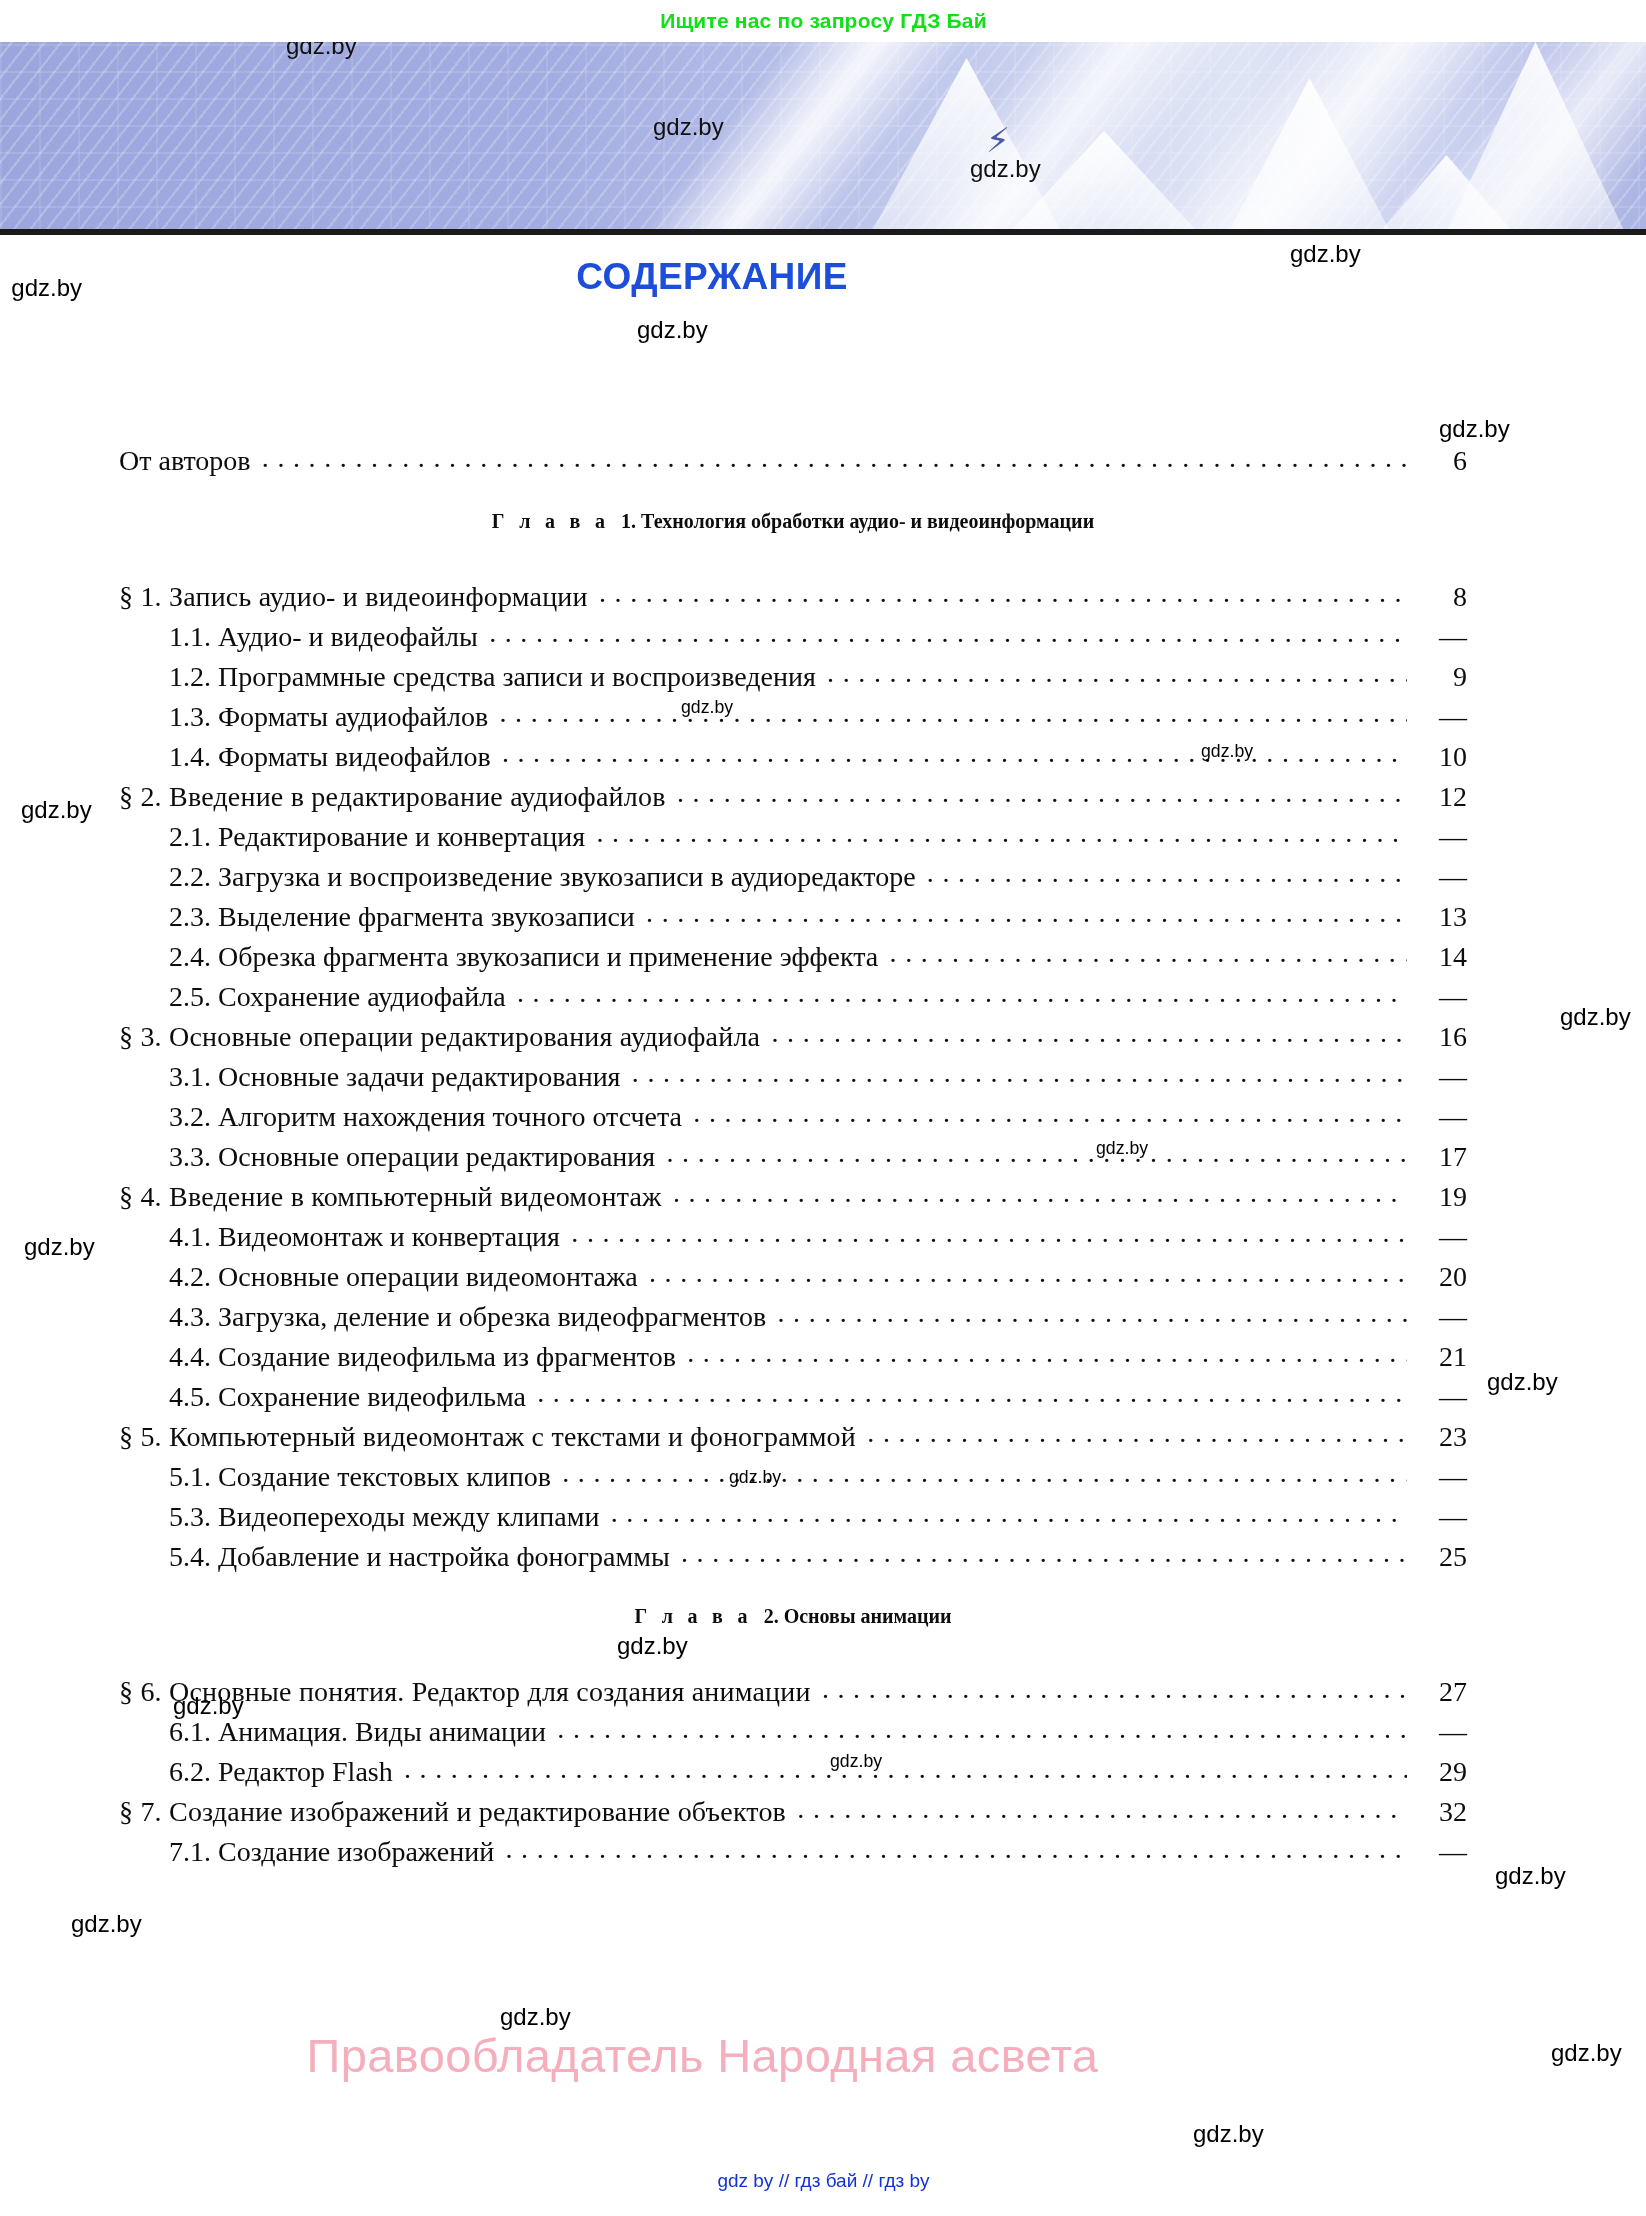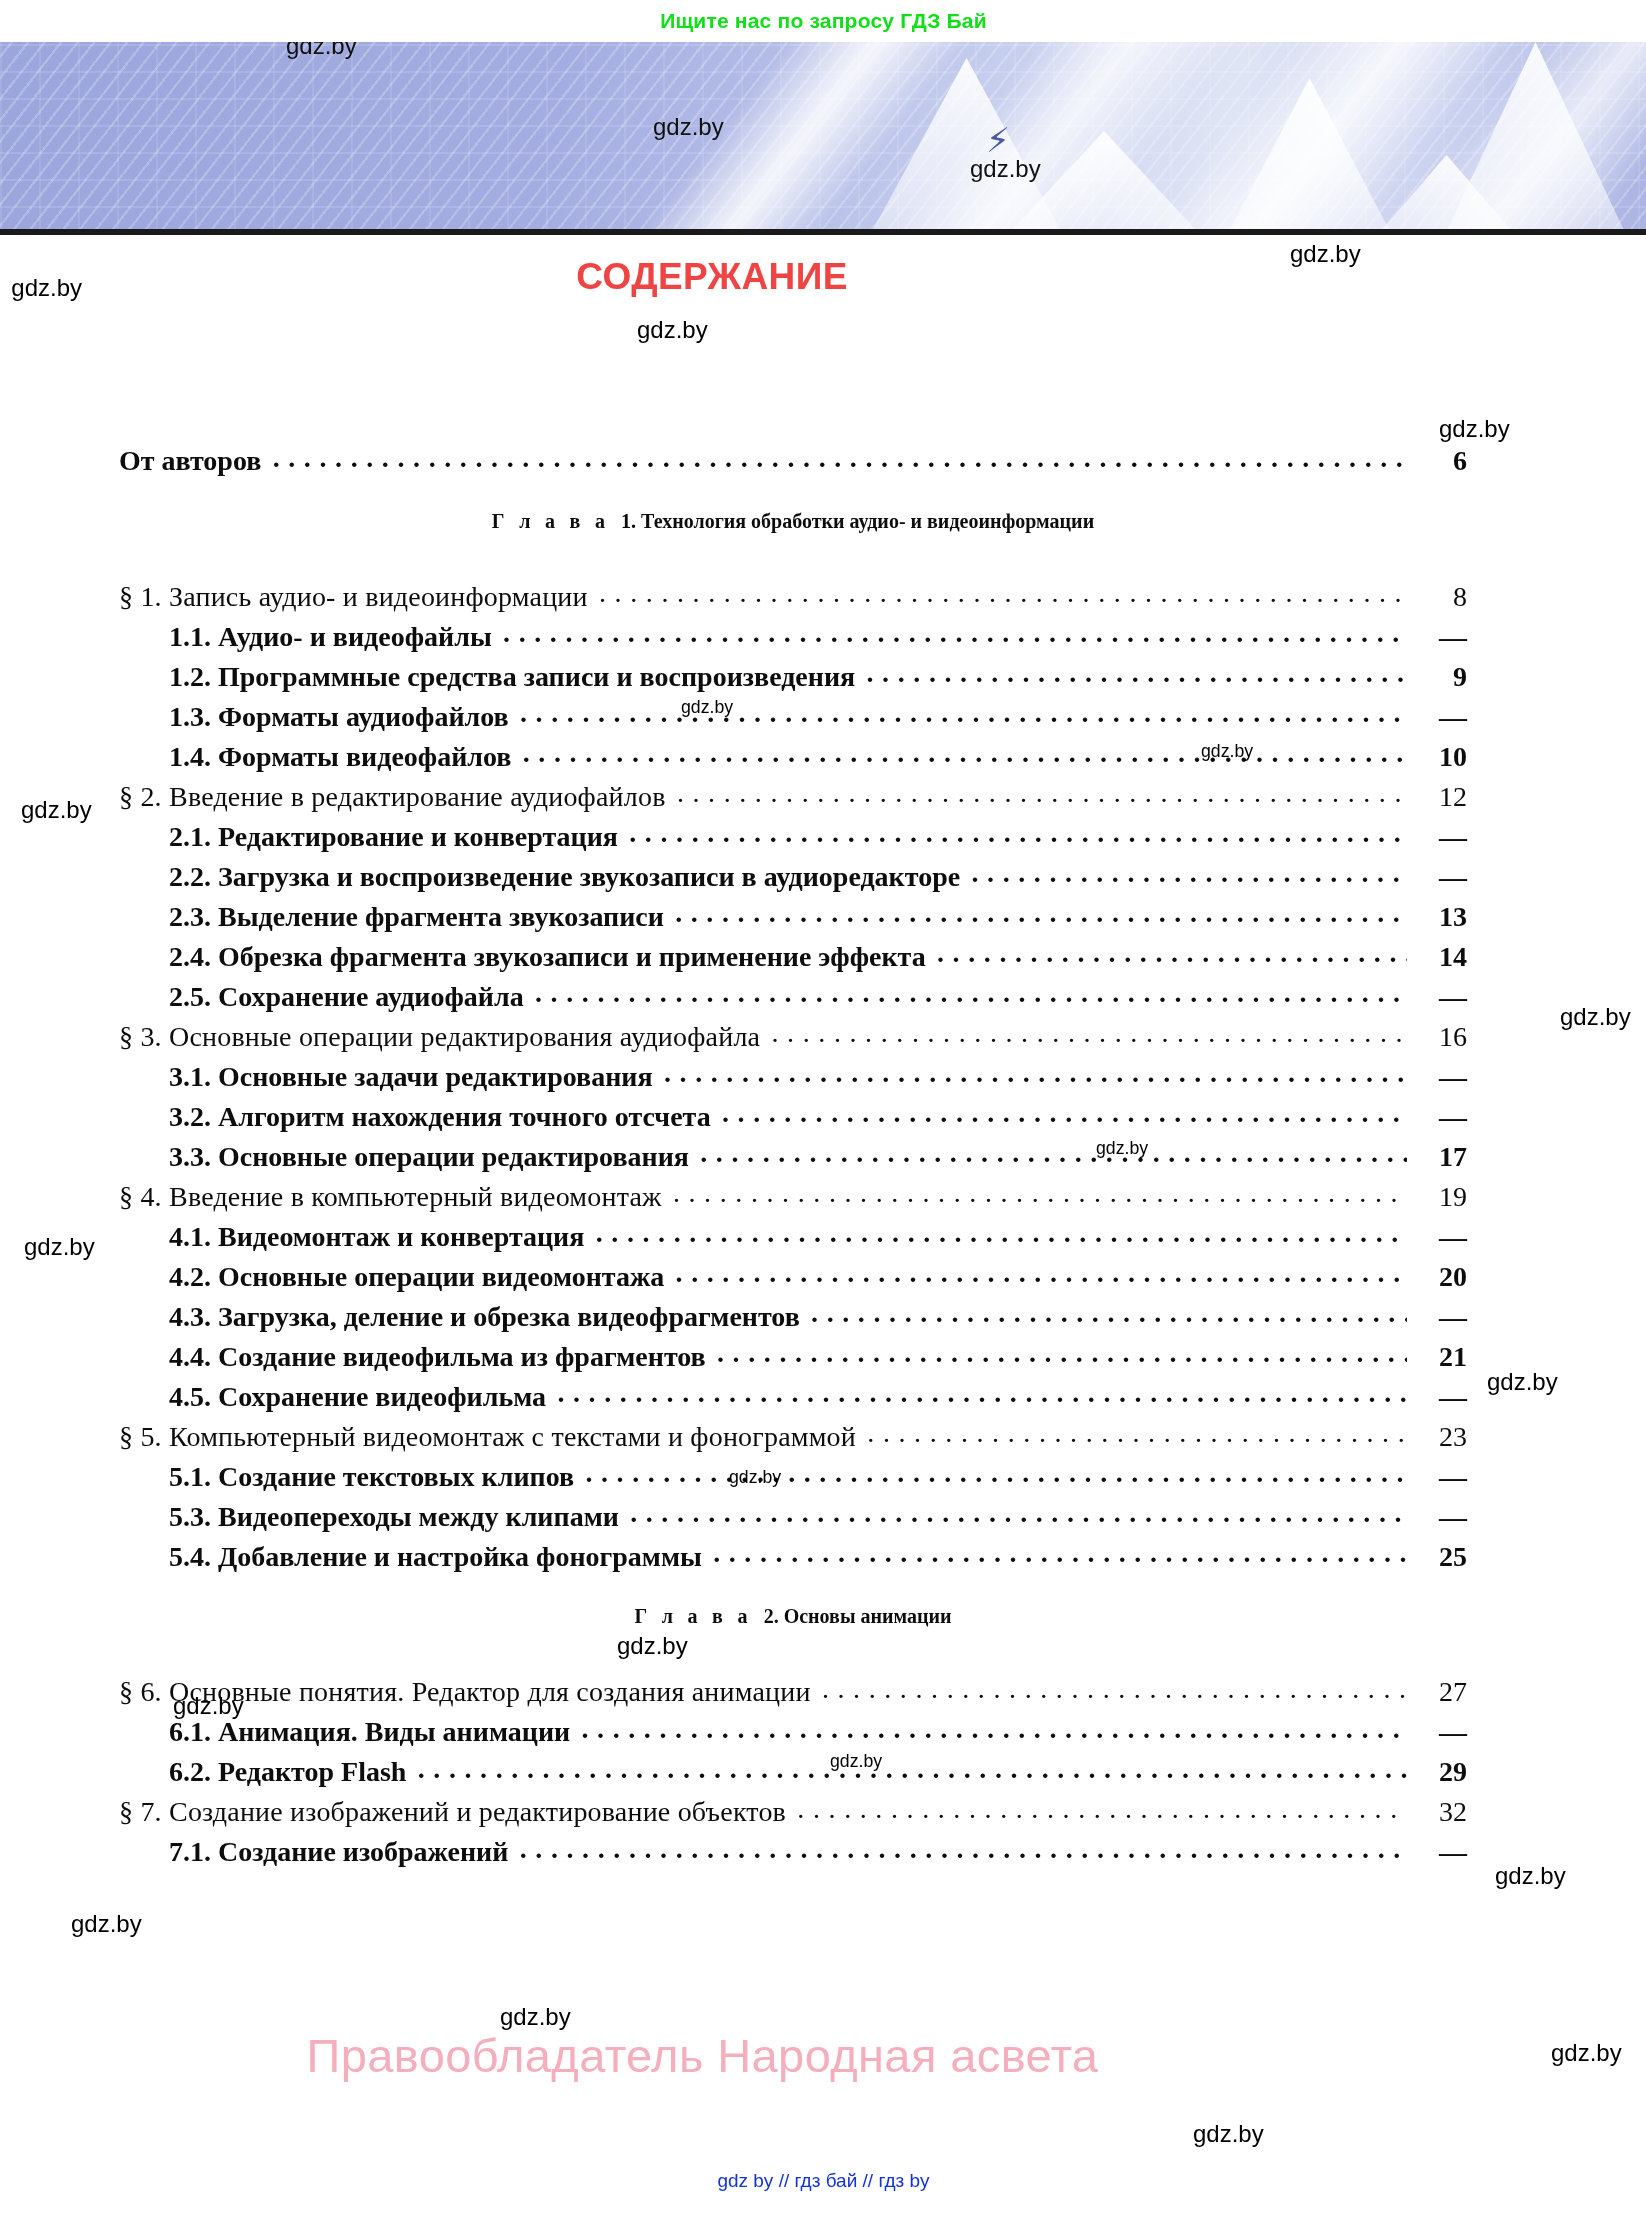--- a/index.html
+++ b/index.html
@@ -94,41 +94,40 @@
   
   #page-title {
     position: absolute;
     top: 256px;
     left: 0;
     width: 1424px;
     text-align: center;
     font-family: "Liberation Sans", sans-serif;
     font-size: 37px;
     font-weight: bold;
-    color: #ef4444;
+    color: #1d4ed8;
     letter-spacing: 0.4px;
     z-index: 20;
   }
 
   
   #toc {
     position: absolute;
     top: 442px;
     left: 119px;
     width: 1348px;
     z-index: 20;
   }
   .toc-row {
     display: flex;
     align-items: baseline;
     font-size: 28px;
     color: #0d0d0d;
     height: 40px;
     white-space: nowrap;
-    font-weight: bold;
   }
   .toc-row .lbl { flex: 0 0 auto; }
   .toc-row .leader {
     flex: 1 1 auto;
     margin: 0 9.7px 0 11.3px;
     overflow: hidden;
     position: relative;
     height: 1em;
   }
   .toc-row .leader::after {

